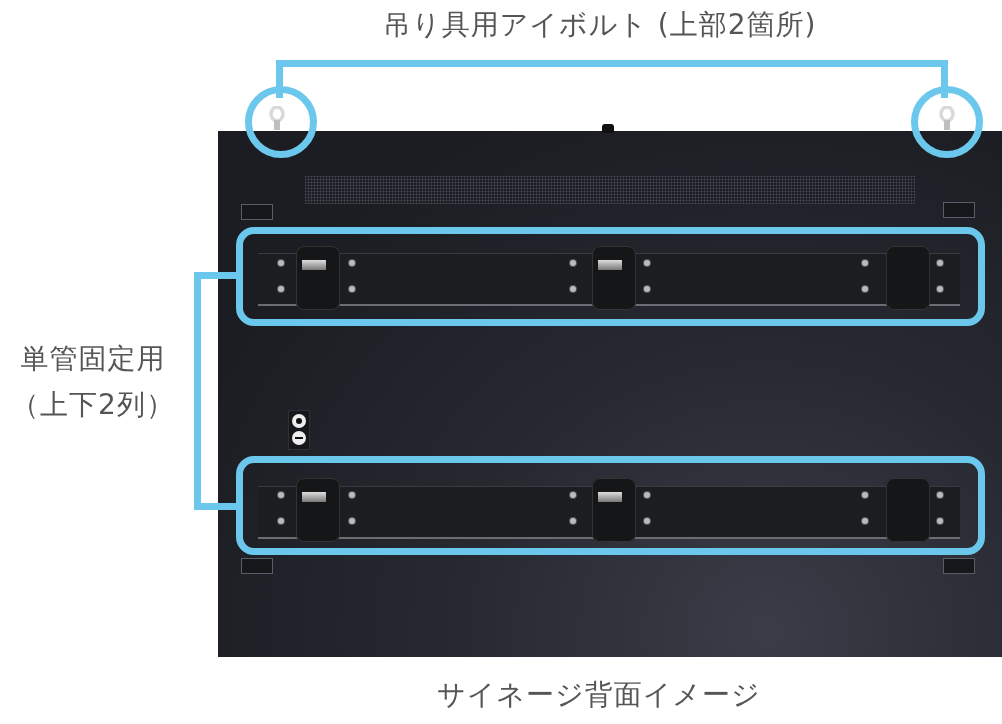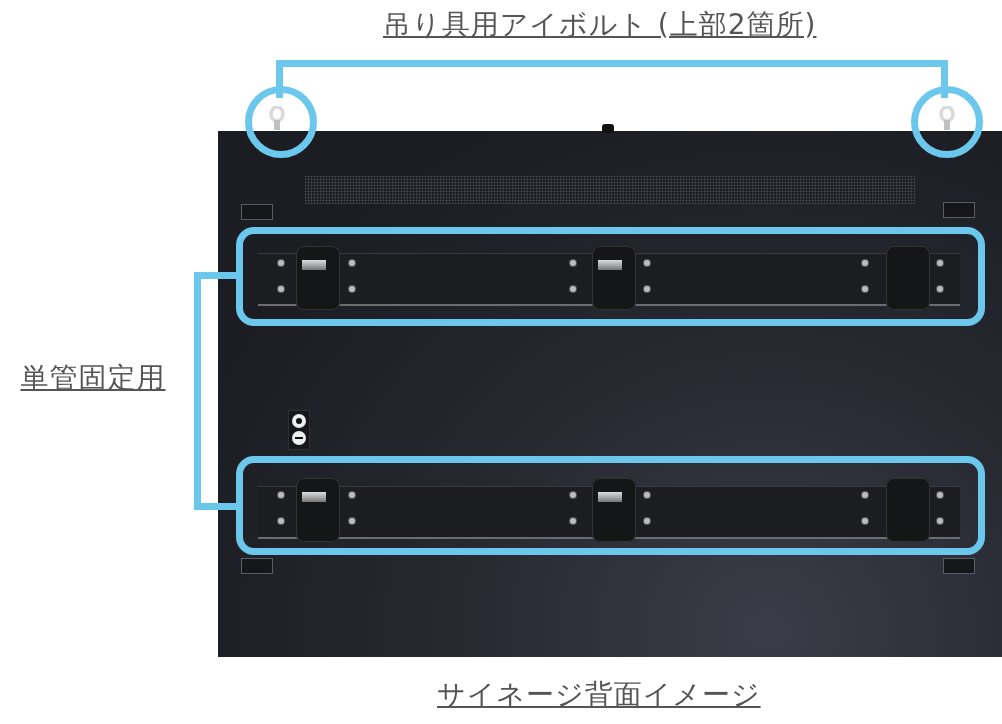--- a/index.html
+++ b/index.html
@@ -1,20 +1,20 @@
 <!DOCTYPE html>
 <html><head>
 <meta charset="utf-8">
 <style>
   html,body{margin:0;padding:0;background:#ffffff;}
   body{width:1002px;height:724px;position:relative;overflow:hidden;font-family:"DejaVu Sans","Liberation Sans",sans-serif;}
-  .label{position:absolute;color:#555555;font-size:28px;letter-spacing:1px;white-space:nowrap;text-decoration:underline;}
+  .label{position:absolute;color:#555555;font-size:28px;letter-spacing:1px;white-space:nowrap;}
   #top-label{left:383px;top:6px;}
   #bottom-label{left:437px;top:676px;}
-  #side-label{left:8px;top:336px;width:170px;text-align:center;line-height:46px;white-space:normal;font-size:28px;margin-top:19px;}
+  #side-label{left:8px;top:336px;width:170px;text-align:center;line-height:46px;white-space:normal;font-size:28px;}
   #side-label span{display:block;}
   .panel{position:absolute;left:218px;top:131px;width:784px;height:526px;
     background:radial-gradient(ellipse at 70% 95%, #3a3d47 0%, #262930 40%, #1b1d23 80%);
   }
   .vent{position:absolute;left:305px;top:176px;width:610px;height:28px;
     background-color:#1a1c21;
     background-image:repeating-linear-gradient(90deg, rgba(80,84,95,.45) 0 1px, transparent 1px 3px),
                      repeating-linear-gradient(0deg, rgba(80,84,95,.45) 0 1px, transparent 1px 3px);
   }
   .handle{position:absolute;width:30px;height:14px;border:1px solid #5a5d66;background:#15171b;}
@@ -112,15 +112,16 @@
 
 <div class="hl-box" style="left:236px;top:227px;width:749px;height:99px;"></div>
 <div class="hl-box" style="left:236px;top:456px;width:749px;height:99px;"></div>
 
 <div class="line" style="left:194px;top:272px;width:7px;height:238px;"></div>
 <div class="line" style="left:194px;top:272px;width:46px;height:7px;"></div>
 <div class="line" style="left:194px;top:503px;width:46px;height:7px;"></div>
 
 <div class="label" id="side-label">
   <span>単管固定用</span>
+  <span>（上下2列）</span>
 </div>
 
 <div class="label" id="bottom-label">サイネージ背面イメージ</div>
 
 </body></html>

